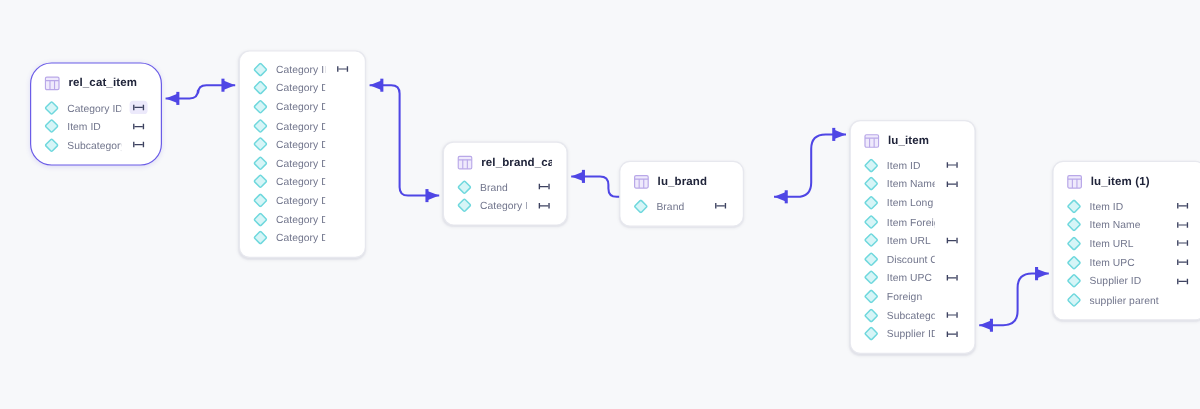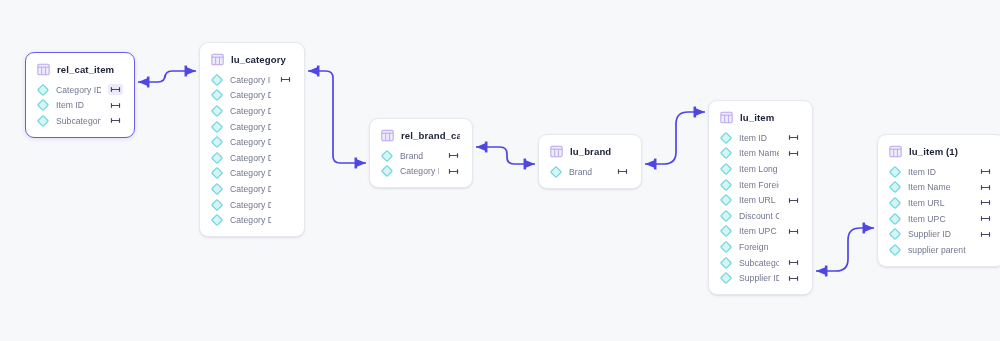--- a/index.html
+++ b/index.html
@@ -117,21 +117,21 @@
           <path d="M8,1.3 L8,7.7" stroke="#4f46e5" stroke-width="1.5"></path>
           <path d="M7.8,2.2 L2,4.5 L7.8,6.8 Z" fill="#4f46e5"></path>
         </marker>
       </defs>
       <path d="M 138 82 L 158 82 Q 165 82 165 75 L 165 78 Q 165 71 172 71 L 196 71" fill="none" stroke="#4f46e5" stroke-width="1.7" marker-start="url(#arrowStart)" marker-end="url(#arrowEnd)"></path>
       <path d="M 308 71 L 326 71 Q 333 71 333 78 L 333 156 Q 333 163 340 163 L 366 163" fill="none" stroke="#4f46e5" stroke-width="1.7" marker-start="url(#arrowStart)" marker-end="url(#arrowEnd)"></path>
       <path d="M 476 147 L 500 147 Q 507 147 507 154 L 507 157 Q 507 164 514 164 L 535 164" fill="none" stroke="#4f46e5" stroke-width="1.7" marker-start="url(#arrowStart)" marker-end="url(#arrowEnd)"></path>
       <path d="M 645 164 L 664 164 Q 676 164 676 152 L 676 124 Q 676 112 688 112 L 705 112" fill="none" stroke="#4f46e5" stroke-width="1.7" marker-start="url(#arrowStart)" marker-end="url(#arrowEnd)"></path>
       <path d="M 816 271 L 836 271 Q 848 271 848 259 L 848 240 Q 848 228 860 228 L 874 228" fill="none" stroke="#4f46e5" stroke-width="1.7" marker-start="url(#arrowStart)" marker-end="url(#arrowEnd)"></path>
     </svg>
-<div class="table-card selected" style="left: 25px; top: 52px; width: 110px;">
+<div class="table-card selected" style="left: 25px; top: 52px; width: 110px; border-radius: 18px;">
       <div class="card-header">
         <span style="display: block; flex: 0 0 13px;">
           <svg class="table-icon" viewBox="0 0 14 14" aria-hidden="true">
             <rect x="0.9" y="1.4" width="12.2" height="11.2" rx="1.3" fill="#efeafc" stroke="#b9a8e8" stroke-width="1.1"></rect>
             <line x1="0.9" y1="4.5" x2="13.1" y2="4.5" stroke="#b9a8e8" stroke-width="1.1"></line>
             <line x1="5.0" y1="4.5" x2="5.0" y2="12.6" stroke="#b9a8e8" stroke-width="1"></line>
             <line x1="9.1" y1="4.5" x2="9.1" y2="12.6" stroke="#b9a8e8" stroke-width="1"></line>
           </svg>
         </span>
         <span class="card-title">rel_cat_item</span>
@@ -176,31 +176,20 @@
         <span class="rel-badge">
           <svg viewBox="0 0 12 8" width="11" height="7" aria-hidden="true">
             <line x1="2" y1="4" x2="10" y2="4" stroke="#3d4260" stroke-width="1.1"></line>
             <line x1="1.4" y1="1.4" x2="1.4" y2="6.6" stroke="#3d4260" stroke-width="1.3"></line>
             <line x1="10.6" y1="1.4" x2="10.6" y2="6.6" stroke="#3d4260" stroke-width="1.3"></line>
           </svg>
         </span>
       </div>
     </div>
     <div class="table-card" style="left: 199px; top: 42px; width: 106px;">
-      <div class="card-header">
-        <span style="display: block; flex: 0 0 13px;">
-          <svg class="table-icon" viewBox="0 0 14 14" aria-hidden="true">
-            <rect x="0.9" y="1.4" width="12.2" height="11.2" rx="1.3" fill="#efeafc" stroke="#b9a8e8" stroke-width="1.1"></rect>
-            <line x1="0.9" y1="4.5" x2="13.1" y2="4.5" stroke="#b9a8e8" stroke-width="1.1"></line>
-            <line x1="5.0" y1="4.5" x2="5.0" y2="12.6" stroke="#b9a8e8" stroke-width="1"></line>
-            <line x1="9.1" y1="4.5" x2="9.1" y2="12.6" stroke="#b9a8e8" stroke-width="1"></line>
-          </svg>
-        </span>
-        <span class="card-title">lu_category</span>
-      </div>
       <div class="field-row">
         <span style="display: block; flex: 0 0 12px;">
           <svg class="diamond-icon" viewBox="0 0 12 12" aria-hidden="true">
             <rect x="2.2" y="2.2" width="7.6" height="7.6" rx="1.1" transform="rotate(45 6 6)" fill="#d6f5f7" stroke="#6fd8dd" stroke-width="1.25"></rect>
           </svg>
         </span>
         <span class="field-label">Category ID</span>
         <span class="rel-badge">
           <svg viewBox="0 0 12 8" width="11" height="7" aria-hidden="true">
             <line x1="2" y1="4" x2="10" y2="4" stroke="#3d4260" stroke-width="1.1"></line>
@@ -327,21 +316,21 @@
         <span class="field-label">Category ID</span>
         <span class="rel-badge">
           <svg viewBox="0 0 12 8" width="11" height="7" aria-hidden="true">
             <line x1="2" y1="4" x2="10" y2="4" stroke="#3d4260" stroke-width="1.1"></line>
             <line x1="1.4" y1="1.4" x2="1.4" y2="6.6" stroke="#3d4260" stroke-width="1.3"></line>
             <line x1="10.6" y1="1.4" x2="10.6" y2="6.6" stroke="#3d4260" stroke-width="1.3"></line>
           </svg>
         </span>
       </div>
     </div>
-    <div class="table-card" style="left: 538px; top: 134px; width: 104px;">
+    <div class="table-card" style="left: 516px; top: 134px; width: 104px;">
       <div class="card-header">
         <span style="display: block; flex: 0 0 13px;">
           <svg class="table-icon" viewBox="0 0 14 14" aria-hidden="true">
             <rect x="0.9" y="1.4" width="12.2" height="11.2" rx="1.3" fill="#efeafc" stroke="#b9a8e8" stroke-width="1.1"></rect>
             <line x1="0.9" y1="4.5" x2="13.1" y2="4.5" stroke="#b9a8e8" stroke-width="1.1"></line>
             <line x1="5.0" y1="4.5" x2="5.0" y2="12.6" stroke="#b9a8e8" stroke-width="1"></line>
             <line x1="9.1" y1="4.5" x2="9.1" y2="12.6" stroke="#b9a8e8" stroke-width="1"></line>
           </svg>
         </span>
         <span class="card-title">lu_brand</span>

